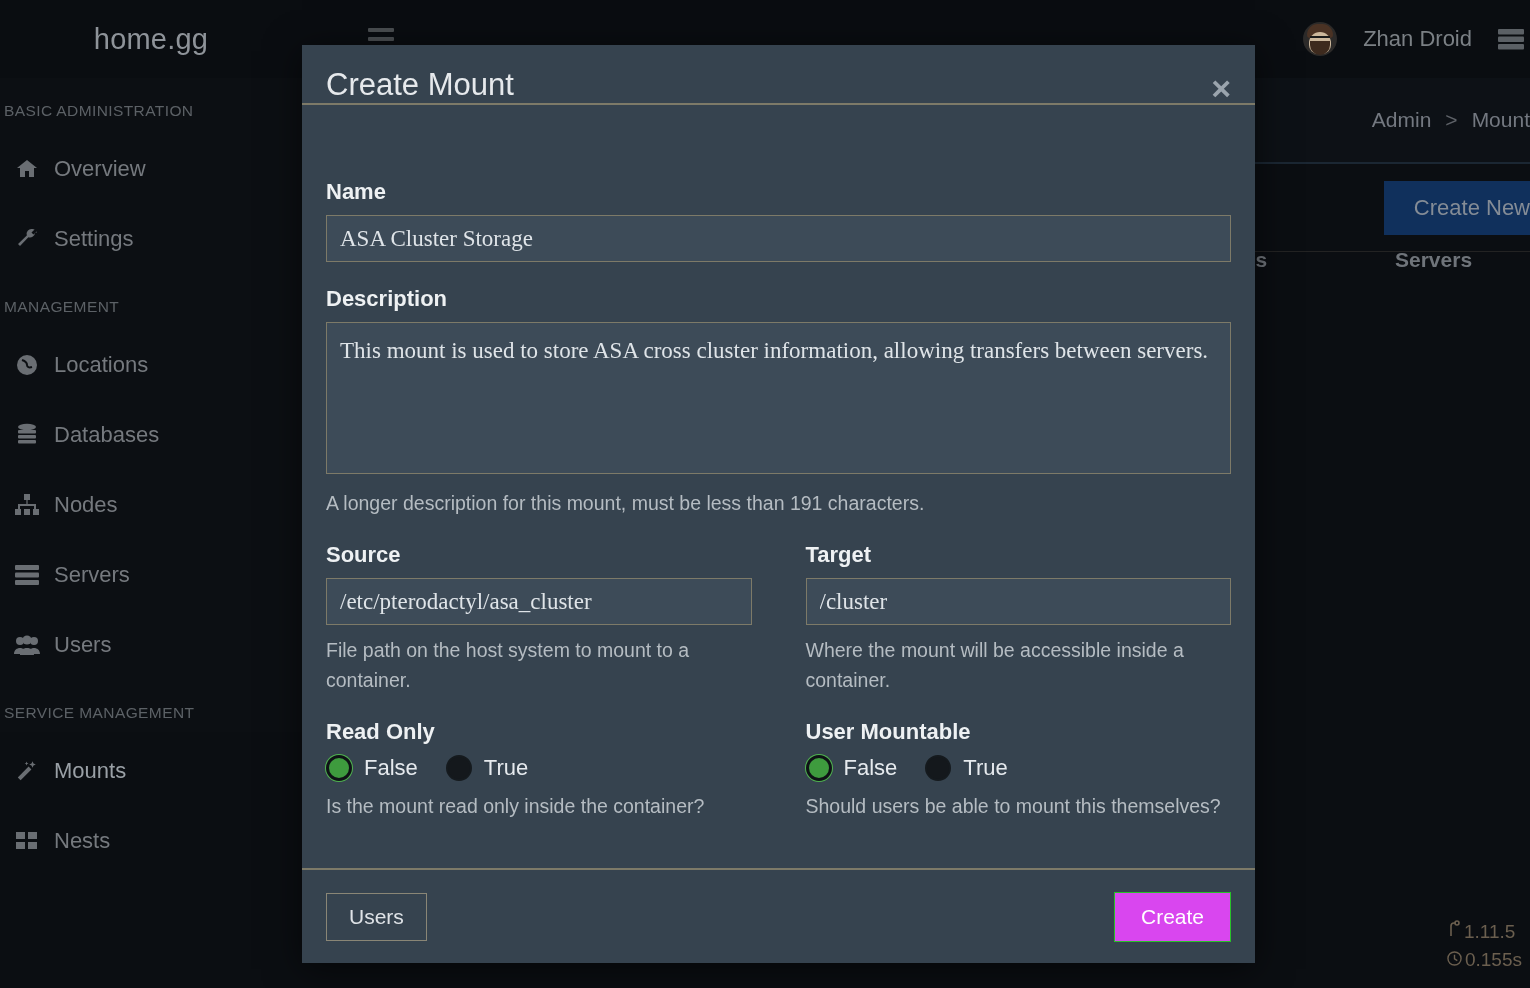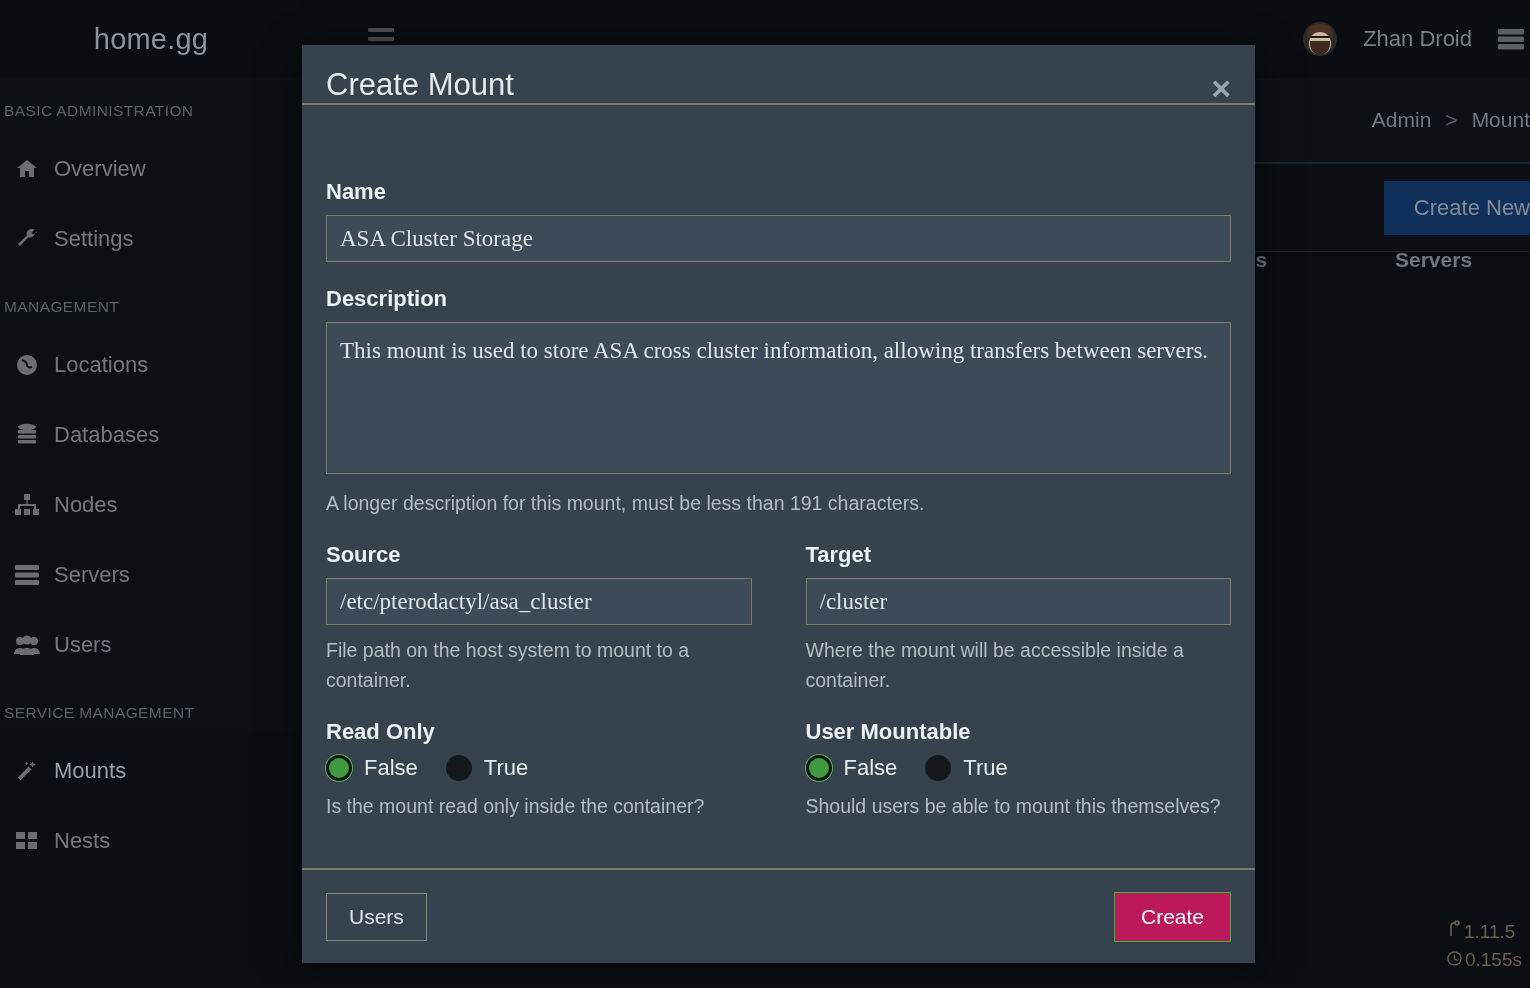--- a/index.html
+++ b/index.html
@@ -178,21 +178,21 @@
     display: flex; align-items: center; justify-content: space-between;
     padding: 0 24px;
   }
   .btn-cancel {
     background: #36434f; border: 1px solid #8a8676;
     color: #dfe3e7; font-size: 21px;
     padding: 11px 22px; cursor: pointer;
     font-family: "Liberation Sans", sans-serif;
   }
   .btn-create {
-    background: #be185d; border: 1px solid #29c129;
+    background: #d946ef; border: 1px solid #29c129;
     color: #ffffff; font-size: 21px;
     padding: 12px 26px; cursor: pointer;
     font-family: "Liberation Sans", sans-serif;
   }
   .mt24 { margin-top: 24px; }
 </style>
 </head>
 <body>
 
 <div id="app">

